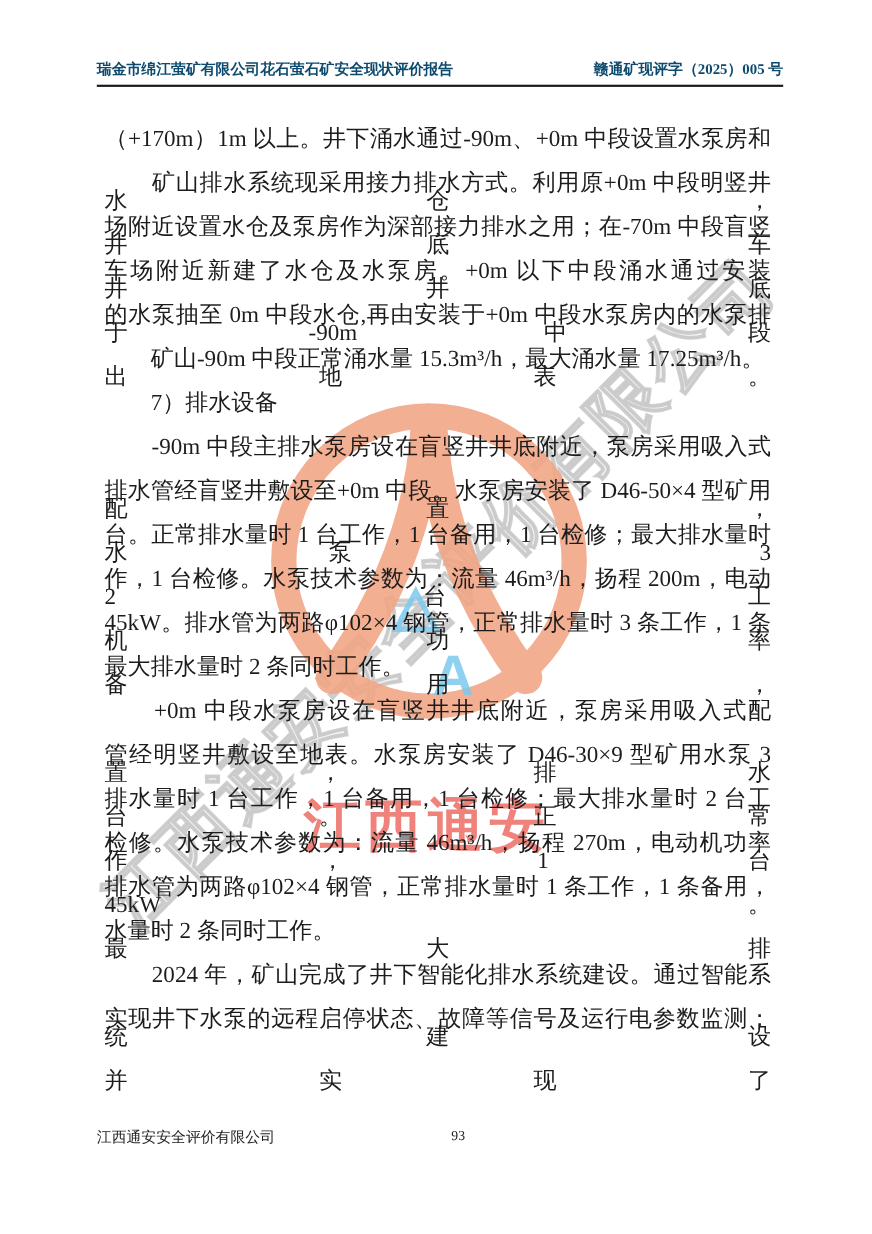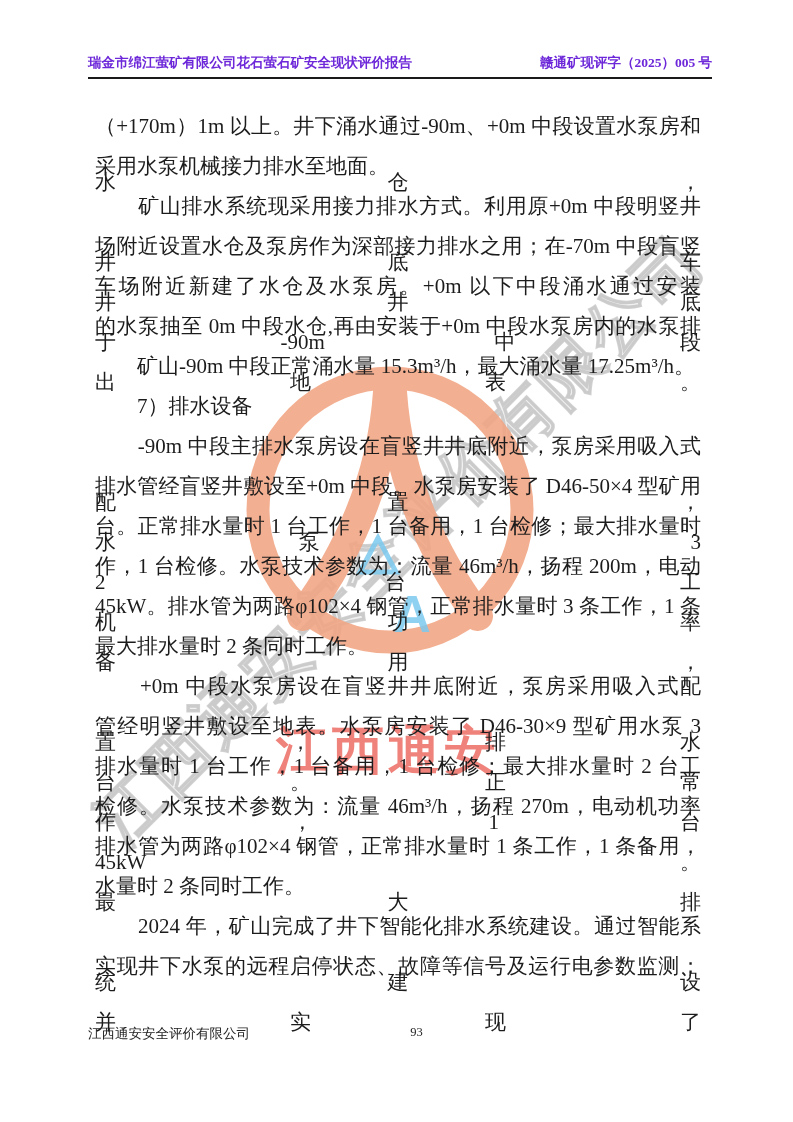--- a/index.html
+++ b/index.html
@@ -43,21 +43,21 @@
   
   .content { position: absolute; inset: 0; z-index: 1; }
   .hdr {
     position: absolute;
     left: 88px; top: 54px; width: 624px;
     display: flex;
     justify-content: space-between;
     align-items: baseline;
     font-weight: bold;
     font-size: 13.5px;
-    color: #6d28d9;
+    color: #0c4a6e;
     white-space: nowrap;
   }
   .hdr-rule {
     position: absolute;
     left: 88px; top: 77px; width: 624px; height: 2px;
     background: #1a1a1a;
   }
   .body-text {
     position: absolute;
     left: 95px; top: 98px; width: 606px;
@@ -115,21 +115,20 @@
 
   <div class="content">
     <div class="hdr">
       <span>瑞金市绵江萤矿有限公司花石萤石矿安全现状评价报告</span>
       <span>赣通矿现评字（2025）005 号</span>
     </div>
     <div class="hdr-rule"></div>
 
     <div class="body-text">
       <div class="line j">（+170m）1m 以上。井下涌水通过-90m、+0m 中段设置水泵房和水仓，</div>
-      <div class="line">采用水泵机械接力排水至地面。</div>
       <div class="line j">　　矿山排水系统现采用接力排水方式。利用原+0m 中段明竖井井底车</div>
       <div class="line j">场附近设置水仓及泵房作为深部接力排水之用；在-70m 中段盲竖井井底</div>
       <div class="line j">车场附近新建了水仓及水泵房。+0m 以下中段涌水通过安装于-90m 中段</div>
       <div class="line j">的水泵抽至 0m 中段水仓,再由安装于+0m 中段水泵房内的水泵排出地表。</div>
       <div class="line">　　矿山-90m 中段正常涌水量 15.3m³/h，最大涌水量 17.25m³/h。</div>
       <div class="line">　　7）排水设备</div>
       <div class="line j">　　-90m 中段主排水泵房设在盲竖井井底附近，泵房采用吸入式配置，</div>
       <div class="line j">排水管经盲竖井敷设至+0m 中段。水泵房安装了 D46-50×4 型矿用水泵 3</div>
       <div class="line j">台。正常排水量时 1 台工作，1 台备用，1 台检修；最大排水量时 2 台工</div>
       <div class="line j">作，1 台检修。水泵技术参数为：流量 46m³/h，扬程 200m，电动机功率</div>

